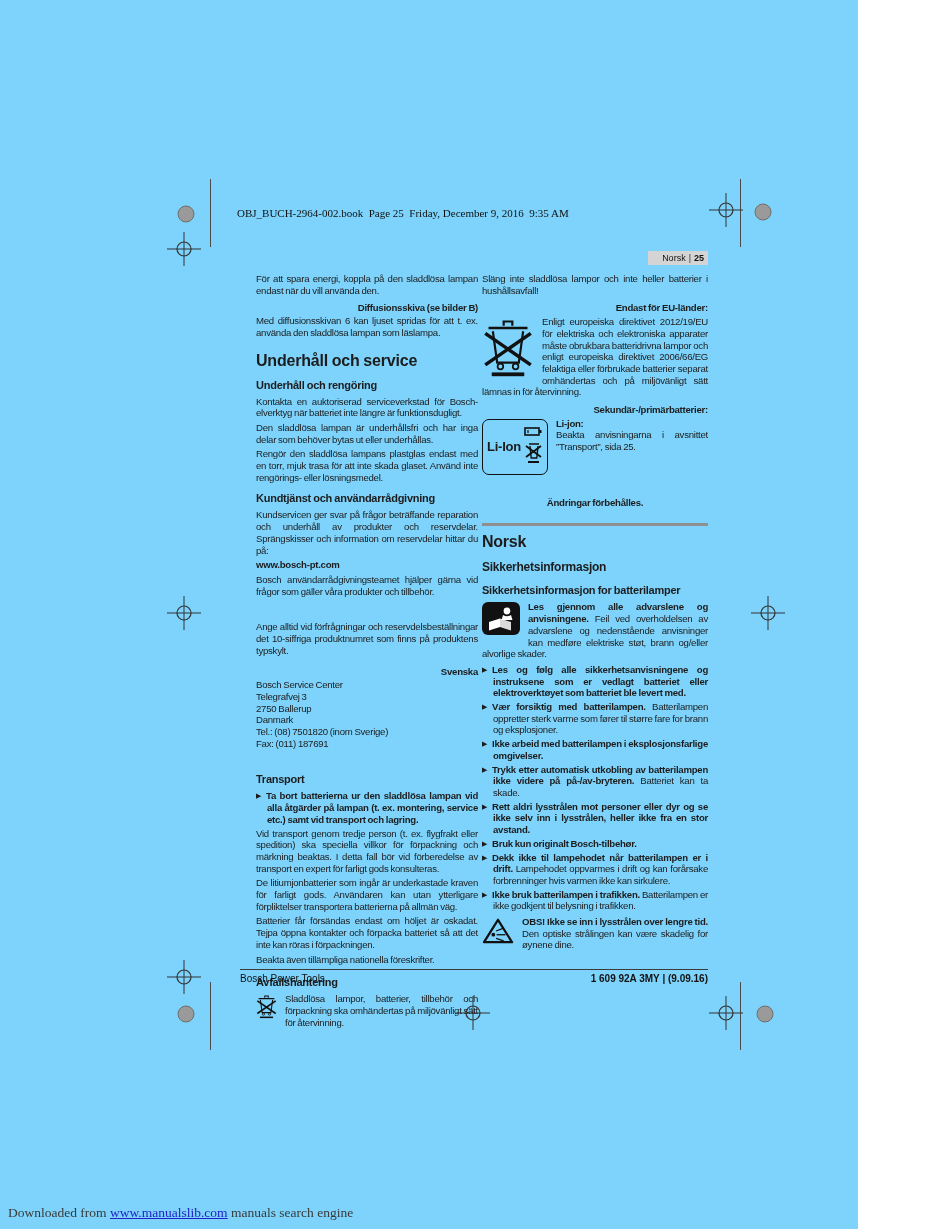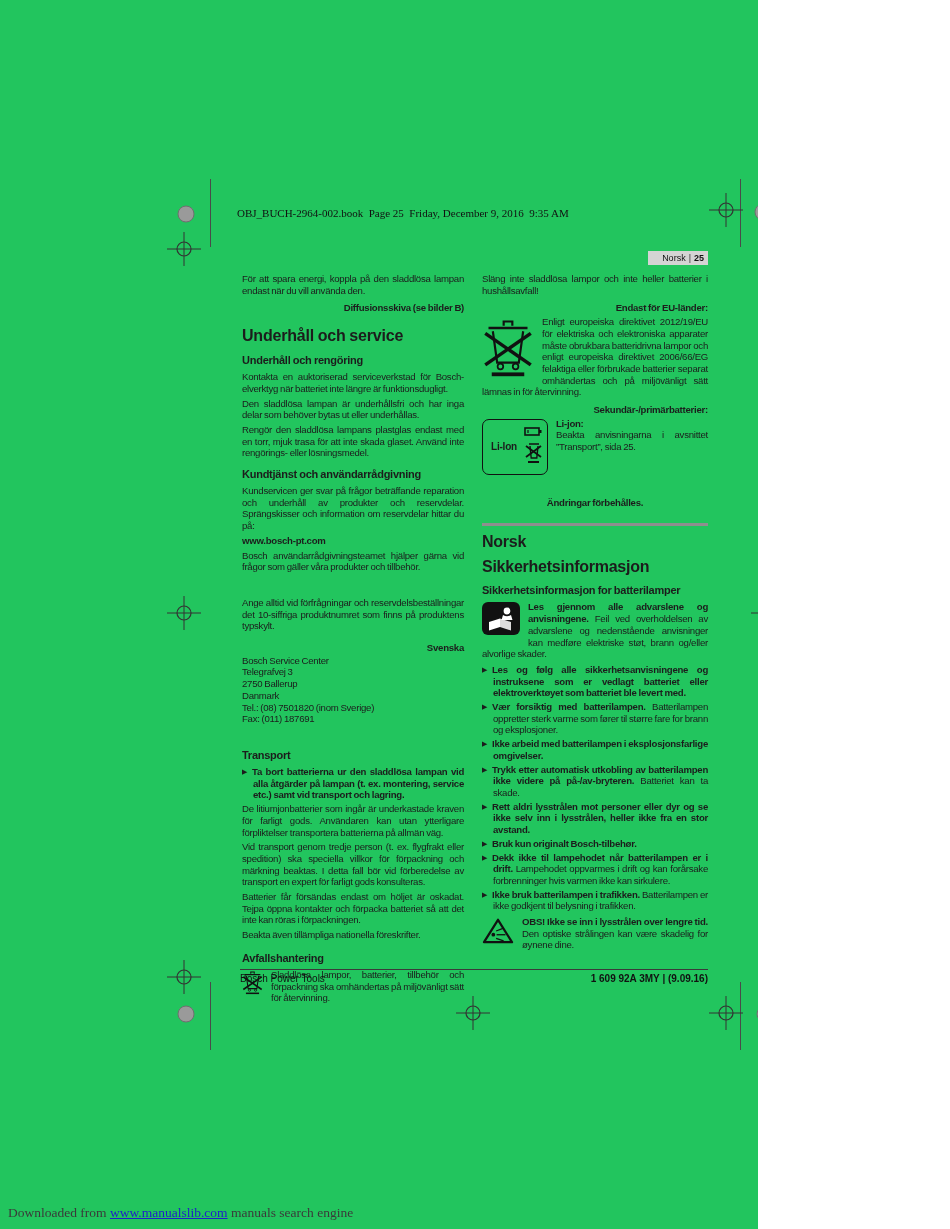--- a/index.html
+++ b/index.html
@@ -1,16 +1,16 @@
 <!DOCTYPE html>
 <html><head>
 <meta charset="utf-8">
 <style>
   html,body{margin:0;padding:0;background:#fff;}
-  .sheet{position:relative;width:758px;height:1229px;background:#22c55e;overflow:hidden;
+  .sheet{position:relative;width:858px;height:1229px;background:#7dd3fc;overflow:hidden;
          font-family:"Liberation Sans",sans-serif;color:#1c1c1c;}
 
   
   .regmark{position:absolute;width:34px;height:34px;}
   .graydot{position:absolute;width:18px;height:18px;}
   .cropline{position:absolute;width:1px;background:#4a4a4a;}
 
   
   .print-header{position:absolute;left:237px;top:207px;font-family:"Liberation Serif",serif;
     font-size:11px;color:#111;white-space:pre;}
@@ -18,41 +18,41 @@
   
   .page-header{position:absolute;left:648px;top:251px;width:60px;height:14px;background:#d4d4d4;
     display:flex;align-items:center;justify-content:flex-end;padding-right:4px;box-sizing:border-box;
     font-size:9px;color:#111;}
   .page-header .sep{margin:0 3px;color:#333;}
   .page-header b{font-weight:700;}
 
   
   .col{position:absolute;top:273px;font-size:9.6px;line-height:11.7px;letter-spacing:-0.25px;
        word-spacing:-0.5px;text-align:justify;}
-  .col-left{left:242px;width:222px;}
+  .col-left{left:256px;width:222px;}
   .col-right{left:482px;width:226px;}
   .p{margin:0 0 3px;}
   .h1{font-size:16px;line-height:18px;font-weight:700;margin:13px 0 7px;text-align:left;letter-spacing:-0.2px;}
   .h2{font-size:11px;line-height:13px;font-weight:700;margin:9px 0 4px;text-align:left;}
   .h3b{font-weight:700;margin:6px 0 1px;text-align:right;}
   .addr{line-height:11.7px;}
   .gap-top{margin-top:24px;}
   .bullet{padding-left:11px;text-indent:-11px;margin:0 0 2px;}
   .bullet b{font-weight:700;}
   .mk{display:inline-block;width:10px;text-indent:0;font-size:7px;vertical-align:1px;}
   .media{margin:2px 0 4px;}
   .media::after{content:"";display:block;clear:both;}
   .icon-left{float:left;margin:1px 8px 2px 0;}
   .liion-box{float:left;width:66px;height:56px;border:1.6px solid #111;border-radius:7px;
     margin:1px 8px 2px 0;display:flex;align-items:center;box-sizing:border-box;padding:2px 3px;}
-  .liion-label{font-weight:700;font-size:10px;letter-spacing:-0.2px;flex:1;text-align:center;}
+  .liion-label{font-weight:700;font-size:13px;letter-spacing:-0.2px;flex:1;text-align:center;}
   .changes{font-weight:700;margin-top:20px;text-align:center;}
   .divider{height:3px;background:#8f8f8f;margin-top:15px;}
   .norsk-title{font-size:16px;line-height:19px;font-weight:700;margin:6px 0 0;text-align:left;}
-  .safety-title{font-size:16px;line-height:16px;font-weight:700;margin:8px 0 0;text-align:left;}
+  .safety-title{font-size:12px;line-height:16px;font-weight:700;margin:8px 0 0;text-align:left;}
 
   
   .page-footer{position:absolute;left:240px;top:969px;width:468px;border-top:1px solid #3a3a3a;
     display:flex;justify-content:space-between;padding-top:3px;font-size:10px;color:#111;}
   .page-footer .pf-right{font-weight:700;}
 
   
   .download-note{position:absolute;left:8px;top:1205px;font-family:"Liberation Serif",serif;
     font-size:13.5px;color:#3a3a3a;}
   .download-note a{color:#1f1fc8;text-decoration:underline;}
@@ -120,20 +120,21 @@
 
   <div class="page-header">
     <span>Norsk</span>
     <span class="sep">|</span>
     <b>25</b>
   </div>
 
   <div class="col col-left">
     <p class="p">För att spara energi, koppla på den sladdlösa lampan endast när du vill använda den.</p>
     <div class="h3b">Diffusionsskiva (se bilder B)</div>
+    <p class="p">Med diffusionsskivan 6 kan ljuset spridas för att t. ex. använda den sladdlösa lampan som läslampa.</p>
 
     <div class="h1">Underhåll och service</div>
 
     <div class="h2">Underhåll och rengöring</div>
     <p class="p">Kontakta en auktoriserad serviceverkstad för Bosch-elverktyg när batteriet inte längre är funktionsdugligt.</p>
     <p class="p">Den sladdlösa lampan är underhållsfri och har inga delar som behöver bytas ut eller underhållas.</p>
     <p class="p">Rengör den sladdlösa lampans plastglas endast med en torr, mjuk trasa för att inte skada glaset. Använd inte rengörings- eller lösningsmedel.</p>
 
     <div class="h2">Kundtjänst och användarrådgivning</div>
     <p class="p">Kundservicen ger svar på frågor beträffande reparation och underhåll av produkter och reservdelar. Sprängskisser och information om reservdelar hittar du på:</p>
@@ -144,22 +145,22 @@
     <div class="h3b" style="margin-top:10px;">Svenska</div>
     <div class="addr">Bosch Service Center</div>
     <div class="addr">Telegrafvej 3</div>
     <div class="addr">2750 Ballerup</div>
     <div class="addr">Danmark</div>
     <div class="addr">Tel.: (08) 7501820 (inom Sverige)</div>
     <div class="addr">Fax: (011) 187691</div>
 
     <div class="h2" style="margin-top:24px;">Transport</div>
     <div class="bullet"><span class="mk">▶</span><b>Ta bort batterierna ur den sladdlösa lampan vid alla åtgärder på lampan (t. ex. montering, service etc.) samt vid transport och lagring.</b></div>
+    <p class="p">Vid transport genom tredje person (t. ex. flygfrakt eller spedition) ska speciella villkor för förpackning och märkning beaktas. I detta fall bör vid förberedelse av transport en expert för farligt gods konsulteras.</p>
     <p class="p">De litiumjonbatterier som ingår är underkastade kraven för farligt gods. Användaren kan utan ytterligare förpliktelser transportera batterierna på allmän väg.</p>
-    <p class="p">Vid transport genom tredje person (t. ex. flygfrakt eller spedition) ska speciella villkor för förpackning och märkning beaktas. I detta fall bör vid förberedelse av transport en expert för farligt gods konsulteras.</p>
     <p class="p">Batterier får försändas endast om höljet är oskadat. Tejpa öppna kontakter och förpacka batteriet så att det inte kan röras i förpackningen.</p>
     <p class="p">Beakta även tillämpliga nationella föreskrifter.</p>
 
     <div class="h2" style="margin-top:11px;">Avfallshantering</div>
     <div class="media">
       <svg class="icon-left" width="21" height="25" viewBox="0 0 48 56">
         <path d="M20 8 V4 H28 V8" fill="none" stroke="#111" stroke-width="2.4"></path>
         <line x1="6" y1="10" x2="42" y2="10" stroke="#111" stroke-width="2.8"></line>
         <path d="M10 13 L14 42 H34 L38 13" fill="none" stroke="#111" stroke-width="2.4"></path>
         <circle cx="17" cy="45.5" r="2.6" fill="none" stroke="#111" stroke-width="1.8"></circle>

